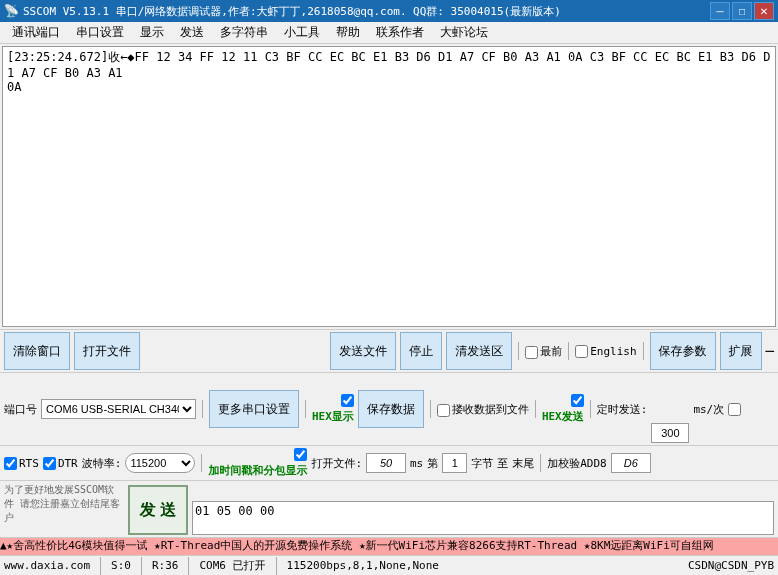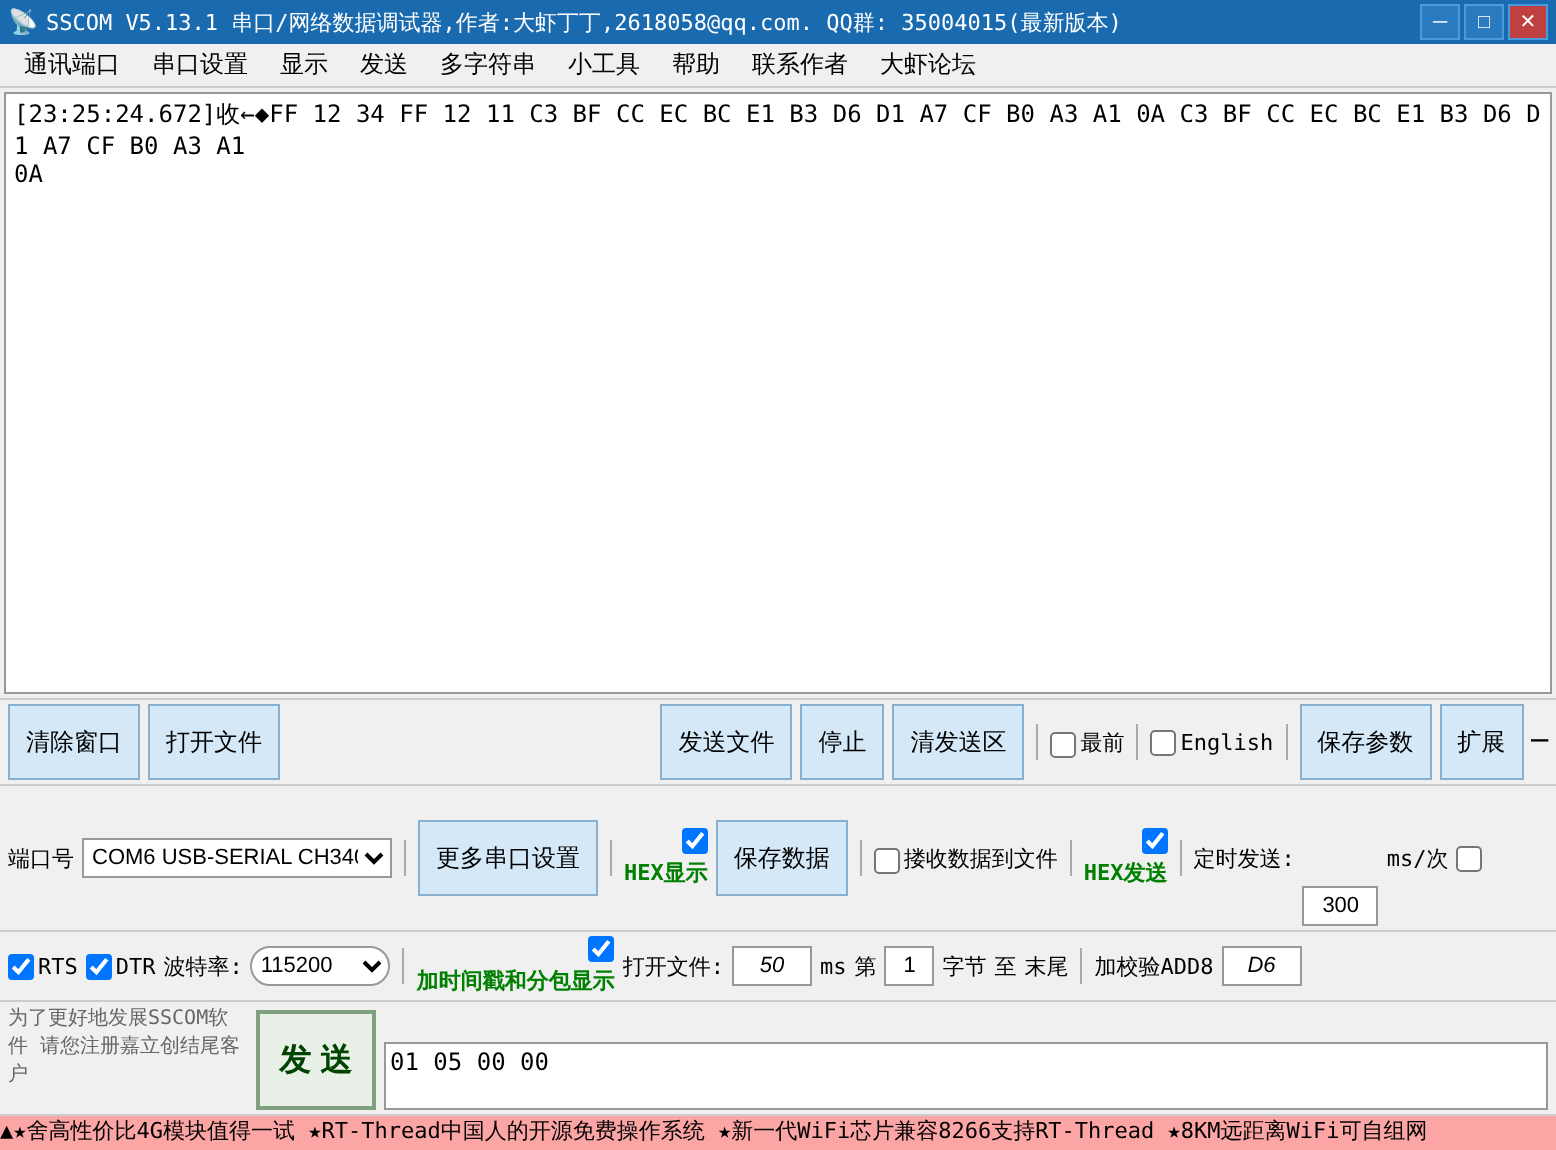--- a/index.html
+++ b/index.html
@@ -384,14 +384,27 @@
 
       <div id="send-input-area">
         <textarea id="send-text" style="width: 100%; height: 50px; font-family: monospace; font-size: 12px; border: 1px solid rgb(153, 153, 153); padding: 2px; resize: none;">01 05 00 00</textarea>
       </div>
     </div>
 
     <div id="ticker">
       <span id="ticker-text">▲★舍高性价比4G模块值得一试 ★RT-Thread中国人的开源免费操作系统 ★新一代WiFi芯片兼容8266支持RT-Thread ★8KM远距离WiFi可自组网</span>
     </div>
 
+    <div id="status-bar">
+      <span class="status-item">www.daxia.com</span>
+      <span class="vdiv"></span>
+      <span class="status-item">S:0</span>
+      <span class="vdiv"></span>
+      <span class="status-item">R:36</span>
+      <span class="vdiv"></span>
+      <span class="status-item">COM6 已打开</span>
+      <span class="vdiv"></span>
+      <span class="status-item">115200bps,8,1,None,None</span>
+      <div class="spacer"></div>
+      <span class="status-item">CSDN@CSDN_PYB</span>
+    </div>
   </div>
 </div>
 
 </body></html>

